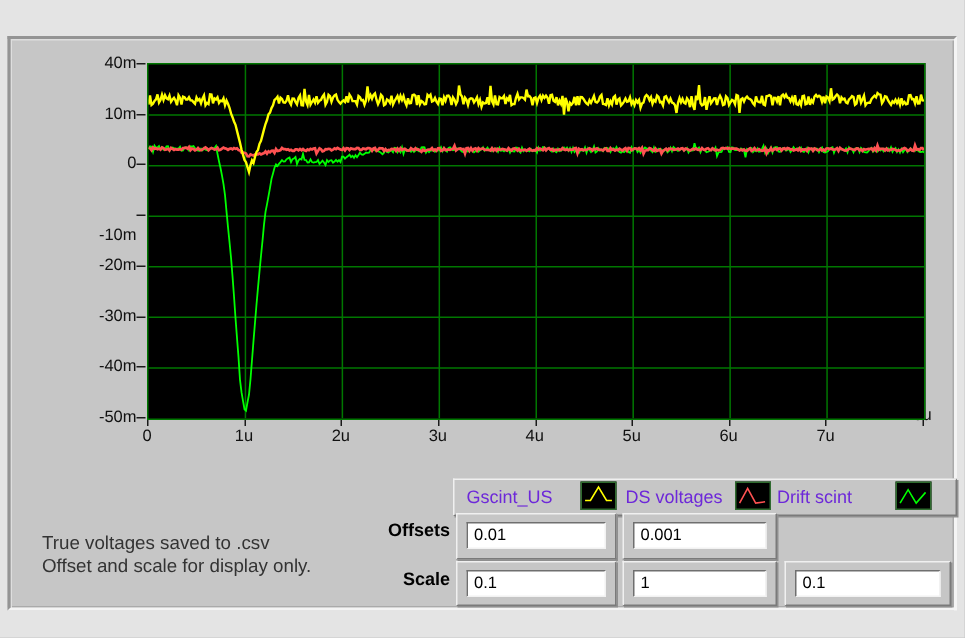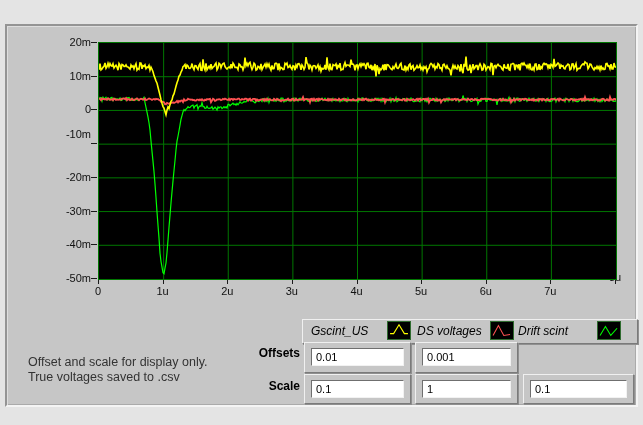--- a/index.html
+++ b/index.html
@@ -36,21 +36,21 @@
   .legend{
     position:absolute;left:295px;top:293px;width:334px;height:23px;
     background:#c6c6c6;
     border-top:1px solid #f0f0f0;border-left:1px solid #f0f0f0;
     border-bottom:1px solid #7a7a7a;border-right:1px solid #7a7a7a;
     box-shadow:1px 1px 0 #909090;
   }
   .legend-entry{position:absolute;top:0;height:23px;}
   .legend-label{
     position:absolute;top:0;height:23px;line-height:23px;
-    font-size:12px;color:#000000;white-space:nowrap;font-style:italic;
+    font-size:12px;color:#6d28d9;white-space:nowrap;
   }
   .legend-icon{
     position:absolute;top:1px;width:24px;height:19px;
     background:#000;border:1px solid #2f6b2f;box-sizing:border-box;
   }
   .legend-icon svg{display:block;}
   
   .note{
     position:absolute;left:21px;top:329px;
     font-size:12.5px;line-height:15px;color:#333;
@@ -74,27 +74,27 @@
     padding:0 0 0 4px;margin:0;box-sizing:border-box;outline:none;
   }
 </style>
 </head>
 <body>
 
 <div class="panel">
 
   <div>
     <div id="y-axis">
-        <div class="y-label" style="left: 38px; top: 10px;">20m</div>
+        <div class="y-label" style="left: 38px; top: 10px;">40m</div>
         <div class="y-tick" style="left: 84px; top: 16px;"></div>
         <div class="y-label" style="left: 38px; top: 43.7143px;">10m</div>
         <div class="y-tick" style="left: 84px; top: 49.7143px;"></div>
         <div class="y-label" style="left: 38px; top: 77.4286px;">0</div>
         <div class="y-tick" style="left: 84px; top: 83.4286px;"></div>
-        <div class="y-label" style="left: 38px; top: 102px;">-10m</div>
+        <div class="y-label" style="left: 38px; top: 125px;">-10m</div>
         <div class="y-tick" style="left: 84px; top: 117.143px;"></div>
         <div class="y-label" style="left: 38px; top: 144.857px;">-20m</div>
         <div class="y-tick" style="left: 84px; top: 150.857px;"></div>
         <div class="y-label" style="left: 38px; top: 178.571px;">-30m</div>
         <div class="y-tick" style="left: 84px; top: 184.571px;"></div>
         <div class="y-label" style="left: 38px; top: 212.286px;">-40m</div>
         <div class="y-tick" style="left: 84px; top: 218.286px;"></div>
         <div class="y-label" style="left: 38px; top: 246px;">-50m</div>
         <div class="y-tick" style="left: 84px; top: 252px;"></div>
       </div>
@@ -163,22 +163,22 @@
       <span class="legend-label" style="left:2px;">Drift scint</span>
       <span class="legend-icon" style="left:81px;">
           <svg width="22" height="17" viewBox="0 0 24 19">
             <polyline points="2,15 8,5 14,15 21,7" fill="none" stroke="#00ff00" stroke-width="1.2"></polyline>
           </svg>
         </span>
     </div>
   </div>
 
   <div class="note">
+    <div>True voltages saved to .csv</div>
     <div>Offset and scale for display only.</div>
-    <div>True voltages saved to .csv</div>
   </div>
 
   <div class="row-label" style="left:200px;top:320px;">Offsets</div>
   <div class="field-box" style="left:297px;top:316px;width:107px;">
     <input type="text" value="0.01" style="">
   </div>
   <div class="field-box" style="left:408px;top:316px;width:103px;padding-left:11px;">
     <input type="text" value="0.001" style="">
   </div>
 

